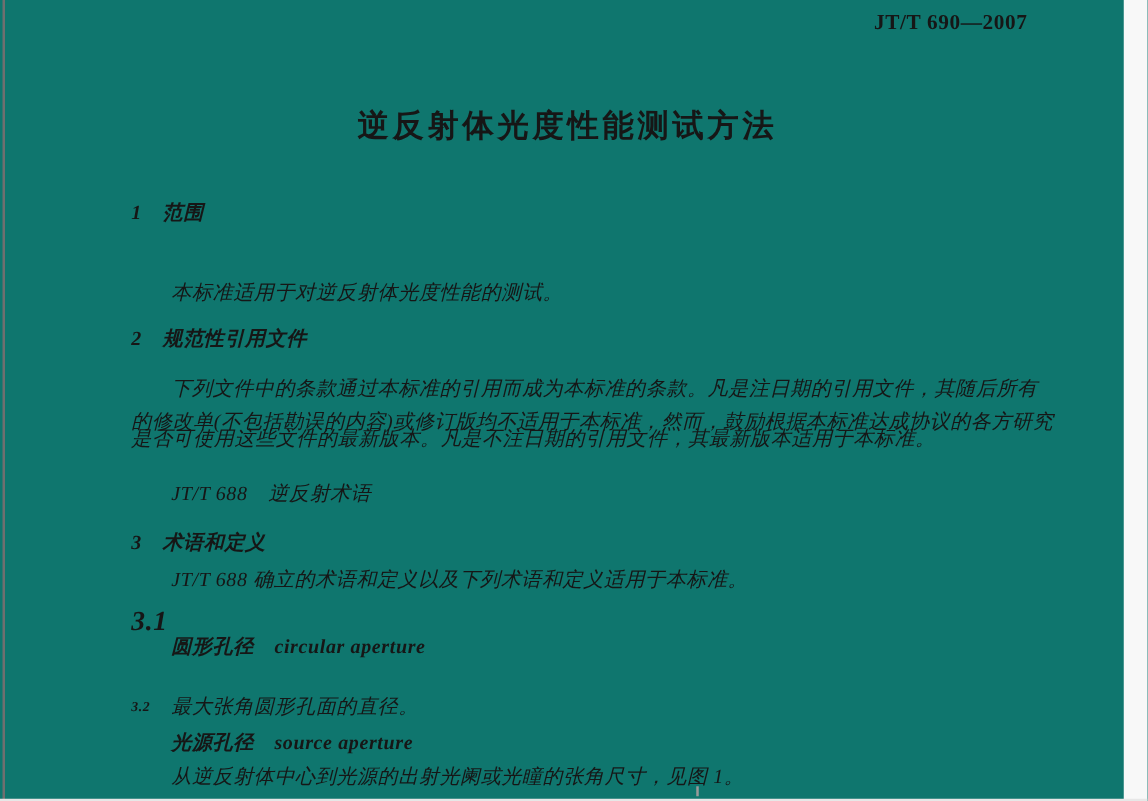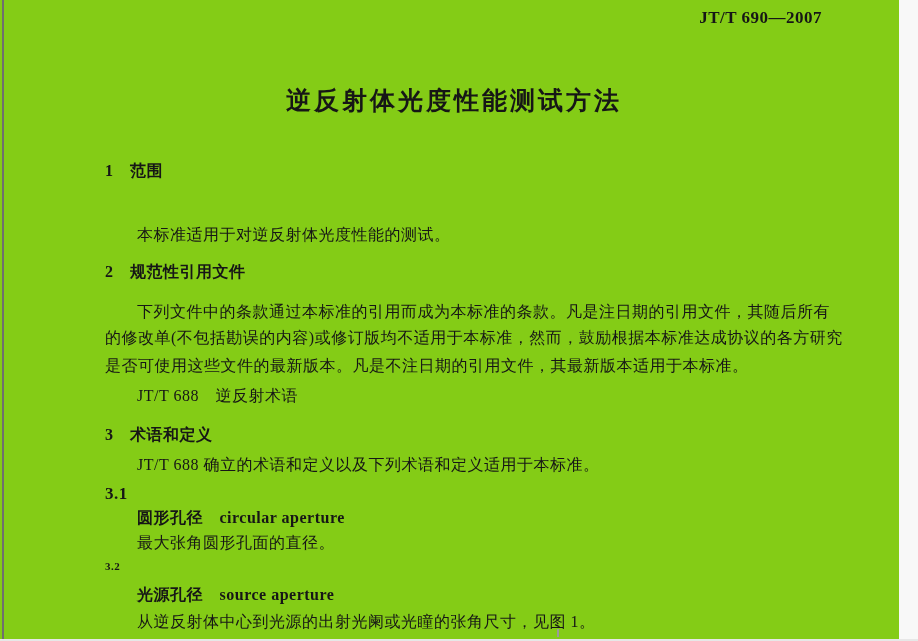--- a/index.html
+++ b/index.html
@@ -7,21 +7,21 @@
     padding: 0;
     width: 918px;
     height: 641px;
     background: #ffffff;
     font-family: "Liberation Serif", "DejaVu Serif", serif;
   }
   .page {
     position: absolute;
     left: 0; top: 0;
     width: 918px; height: 641px;
-    background: #84cc16;
+    background: #0f766e;
     overflow: hidden;
     color: #161616;
   }
   
   .edge-left {
     position: absolute;
     left: 2px; top: 0;
     width: 2px; height: 641px;
     background: #6f6f6f;
   }
@@ -61,20 +61,21 @@
     font-weight: bold;
     letter-spacing: 3px;
     white-space: nowrap;
   }
   .line {
     position: absolute;
     font-size: 16px;
     line-height: 1.25;
     white-space: nowrap;
     letter-spacing: 0.5px;
+    font-style: italic;
   }
   .b { font-weight: bold; }
 </style>
 </head>
 <body>
 
 <div class="page">
 
   <div class="edge-left"></div>
   <div class="edge-right"></div>
@@ -84,27 +85,27 @@
   <div class="doc-number">JT/T 690—2007</div>
 
   <div class="doc-title">逆反射体光度性能测试方法</div>
 
   <div class="line b" style="left:105px; top:161px;">1　范围</div>
   <div class="line" style="left:137px; top:225px;">本标准适用于对逆反射体光度性能的测试。</div>
 
   <div class="line b" style="left:105px; top:262px;">2　规范性引用文件</div>
   <div class="line" style="left:105px; top:328px;">的修改单(不包括勘误的内容)或修订版均不适用于本标准，然而，鼓励根据本标准达成协议的各方研究</div>
   <div class="line" style="left:137px; top:302px;">下列文件中的条款通过本标准的引用而成为本标准的条款。凡是注日期的引用文件，其随后所有</div>
-  <div class="line" style="left:105px; top:356px;">是否可使用这些文件的最新版本。凡是不注日期的引用文件，其最新版本适用于本标准。</div>
+  <div class="line" style="left:105px; top:342px;">是否可使用这些文件的最新版本。凡是不注日期的引用文件，其最新版本适用于本标准。</div>
   <div class="line" style="left:137px; top:386px;">JT/T 688　逆反射术语</div>
 
   <div class="line b" style="left:105px; top:425px;">3　术语和定义</div>
   <div class="line" style="left:137px; top:455px;">JT/T 688 确立的术语和定义以及下列术语和定义适用于本标准。</div>
 
-  <div class="line b" style="left:105px; top:483px; font-size:17px;">3.1</div>
+  <div class="line b" style="left:105px; top:483px; font-size:22px;">3.1</div>
   <div class="line b" style="left:137px; top:508px;">圆形孔径　circular aperture</div>
-  <div class="line" style="left:137px; top:533px;">最大张角圆形孔面的直径。</div>
+  <div class="line" style="left:137px; top:556px;">最大张角圆形孔面的直径。</div>
 
   <div class="line b" style="left:105px; top:560px; font-size:11px;">3.2</div>
   <div class="line b" style="left:137px; top:585px;">光源孔径　source aperture</div>
   <div class="line" style="left:137px; top:612px;">从逆反射体中心到光源的出射光阑或光瞳的张角尺寸，见图 1。</div>
 
 </div>
 
 </body></html>

